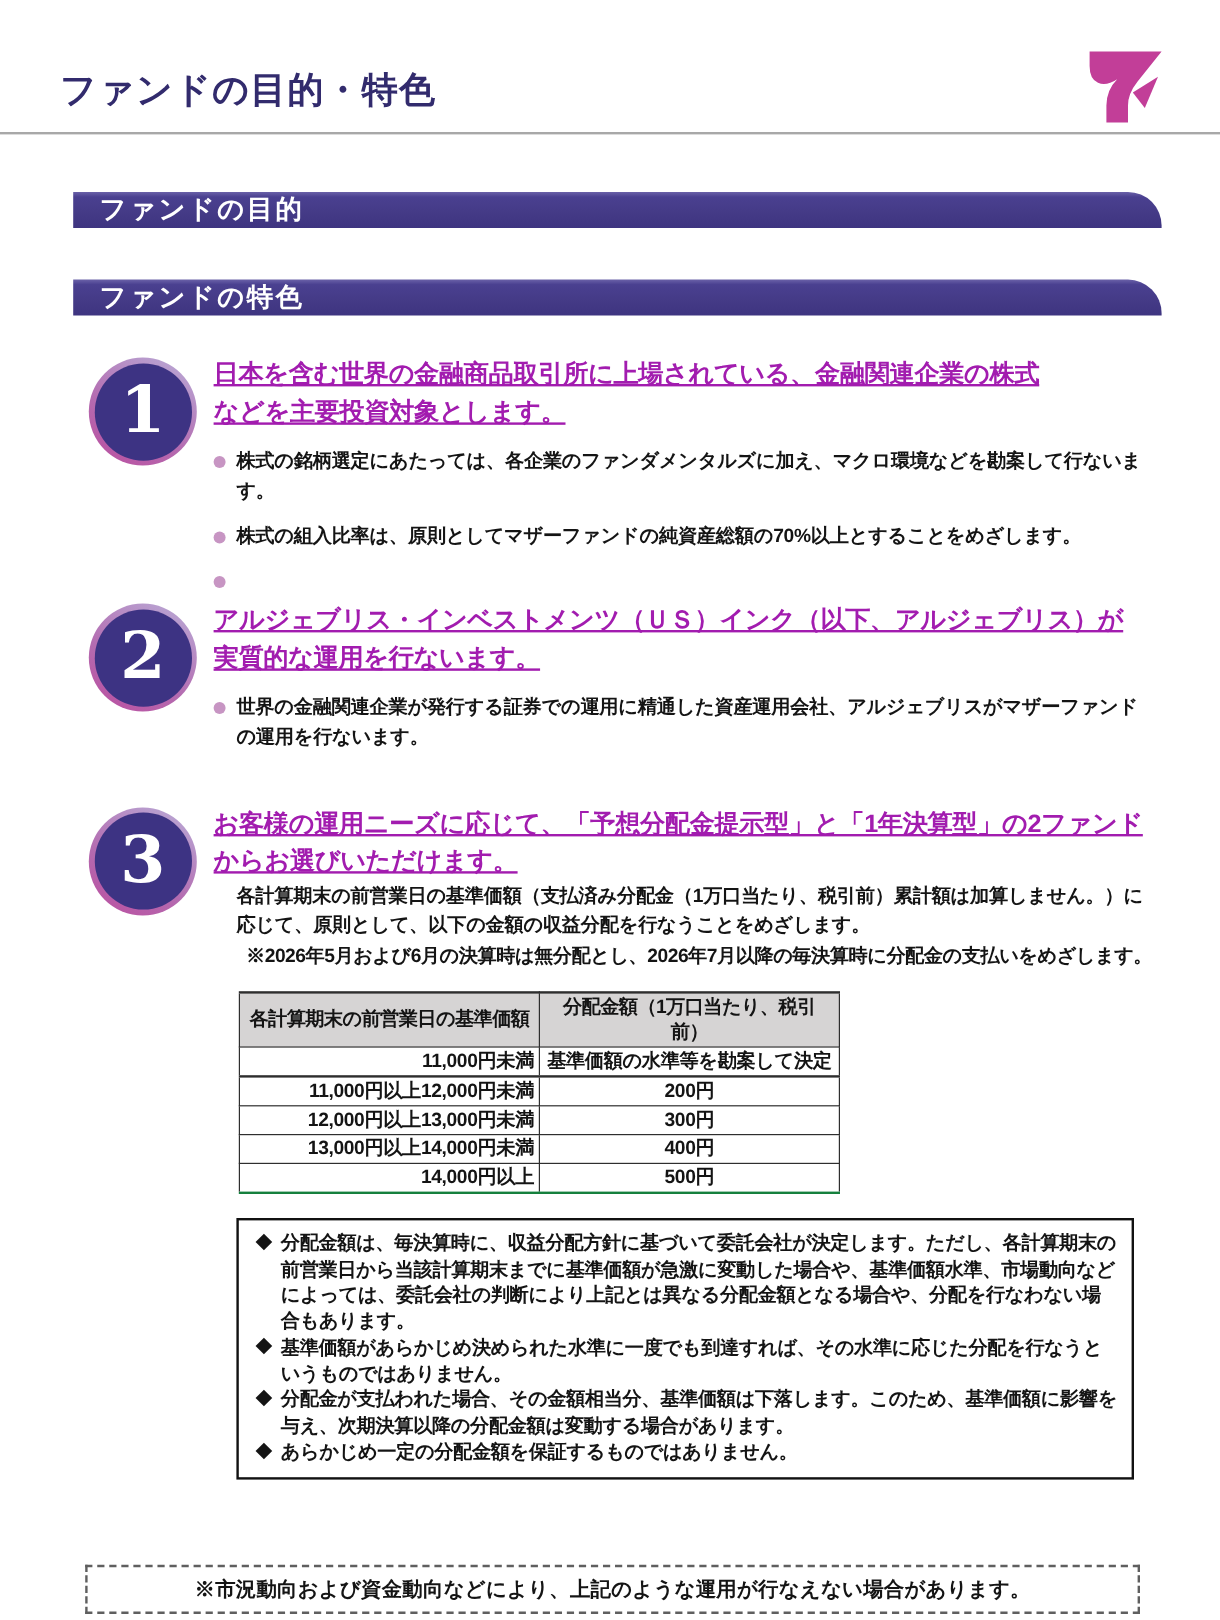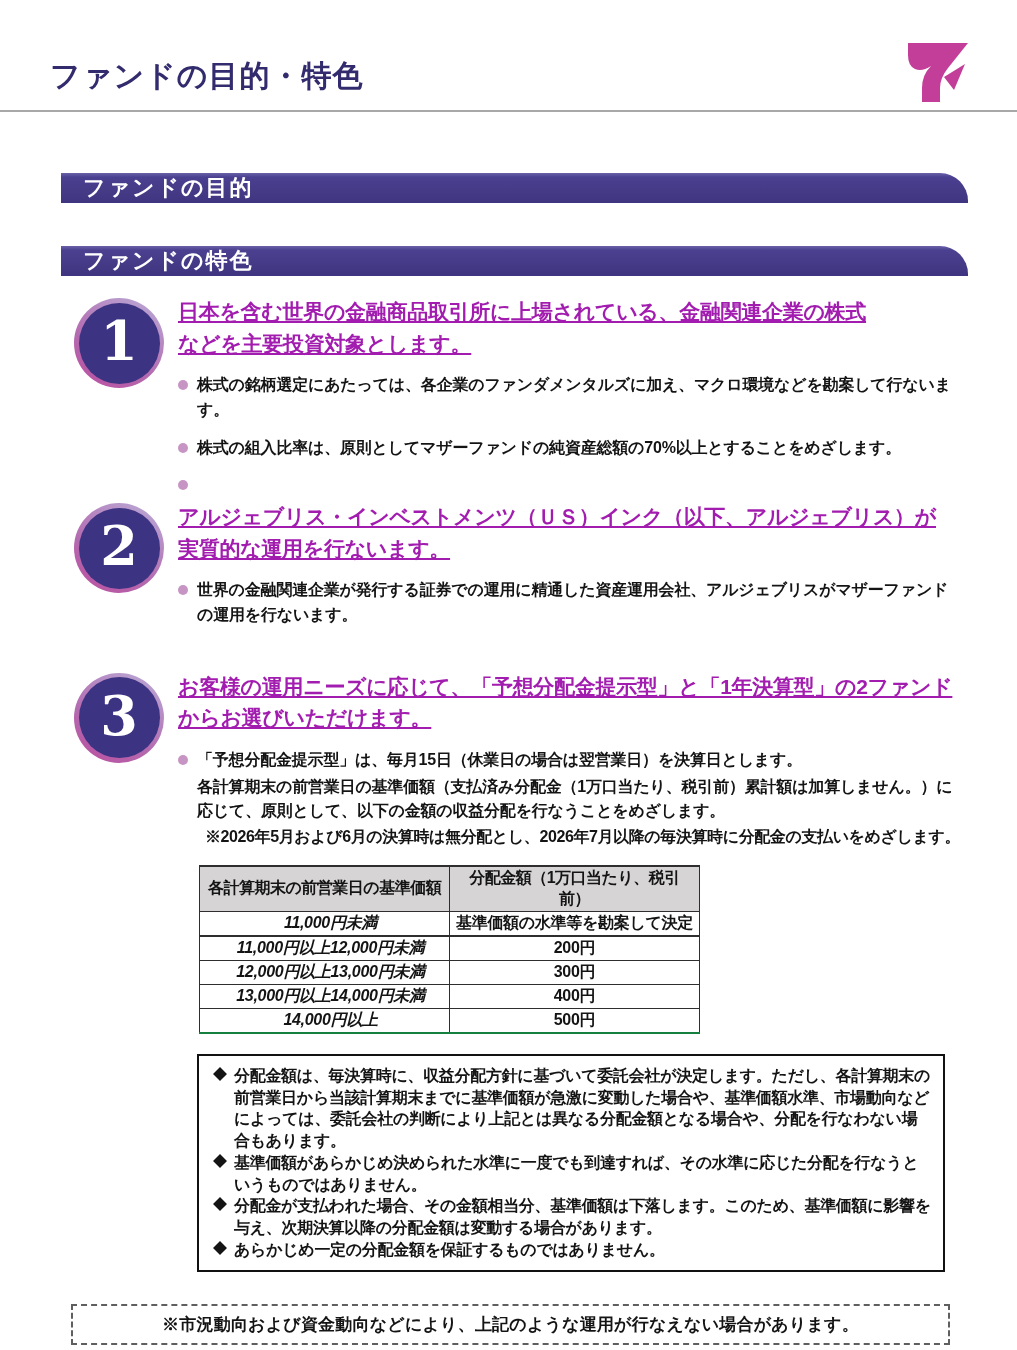--- a/index.html
+++ b/index.html
@@ -15,21 +15,21 @@
   .doc-header{position:relative;margin:50px 50px 0 50px;height:52px;}
   .doc-title{
     font-size:30px;font-weight:bold;color:#322b6d;
     letter-spacing:1px;line-height:52px;margin:0;
   }
   .logo{position:absolute;top:-12px;right:-8px;width:74px;height:70px;}
   .rule{border:0;border-top:2px solid #a8a8a8;margin:8px 0 0 0;}
 
   
   .banner{
-    display:flex;align-items:flex-end;height:57px;
+    display:flex;align-items:center;height:57px;
     margin:0 49px 0 50px;
   }
   .banner-accent{width:11px;background:#b43a92;}
   .banner-bar{
     flex:1;
     background:linear-gradient(180deg,#6a61a8 0%,#4a4090 14%,#443a86 60%,#3e3480 100%);
     border-top-right-radius:28px;
     display:flex;align-items:center;
   }
   .banner-label{
@@ -95,21 +95,21 @@
     border-collapse:collapse;margin:16px 0 0 21px;
     font-size:16px;font-weight:bold;table-layout:fixed;width:501px;
   }
   .dist-table th,.dist-table td{border:1px solid #2e2e2e;padding:1px 4px;}
   .dist-table{border-top:2px solid #2e2e2e;border-bottom:2px solid #15803d;}
   .dist-table thead th{
     background:#d6d4d4;text-align:center;font-weight:bold;height:25px;
     letter-spacing:-.5px;
   }
   .dist-table td{height:19px;letter-spacing:-.3px;}
-  .dist-table td.c1{text-align:center;padding-left:16px;width:254px;font-style:italic;}
+  .dist-table td.c1{text-align:right;padding-left:16px;width:254px;}
   .dist-table td.c2{text-align:center;width:247px;}
   .dist-table tr.sep td{border-bottom:2px solid #2e2e2e;}
 
   
   .notes-box{
     margin:20px 0 0 19px;width:748px;box-sizing:border-box;
     border:2px solid #111;padding:9px 12px 9px 12px;
   }
   .notes-box ul{list-style:none;margin:0;padding:0;}
   .notes-box li{
@@ -196,23 +196,20 @@
       <div class="num-badge">
         <div class="num-inner">
           <span class="num-text">3</span>
         </div>
       </div>
     </div>
     <div class="feature-body">
       <h2 class="feature-title">お客様の運用ニーズに応じて、「予想分配金提示型」と「1年決算型」の2ファンド
 からお選びいただけます。</h2>
 
-      <ul class="bullets" style="margin-bottom:0;">
-        <li style="margin-bottom:0;"><span class="dot"></span><span>「予想分配金提示型」は、毎月15日（休業日の場合は翌営業日）を決算日とします。</span></li>
-      </ul>
       <p class="cont">各計算期末の前営業日の基準価額（支払済み分配金（1万口当たり、税引前）累計額は加算しません。）に
 応じて、原則として、以下の金額の収益分配を行なうことをめざします。</p>
       <p class="cont-note">※2026年5月および6月の決算時は無分配とし、2026年7月以降の毎決算時に分配金の支払いをめざします。</p>
 
       <table class="dist-table">
         <thead>
           <tr>
             <th>各計算期末の前営業日の基準価額</th>
             <th>分配金額（1万口当たり、税引前）</th>
           </tr>

